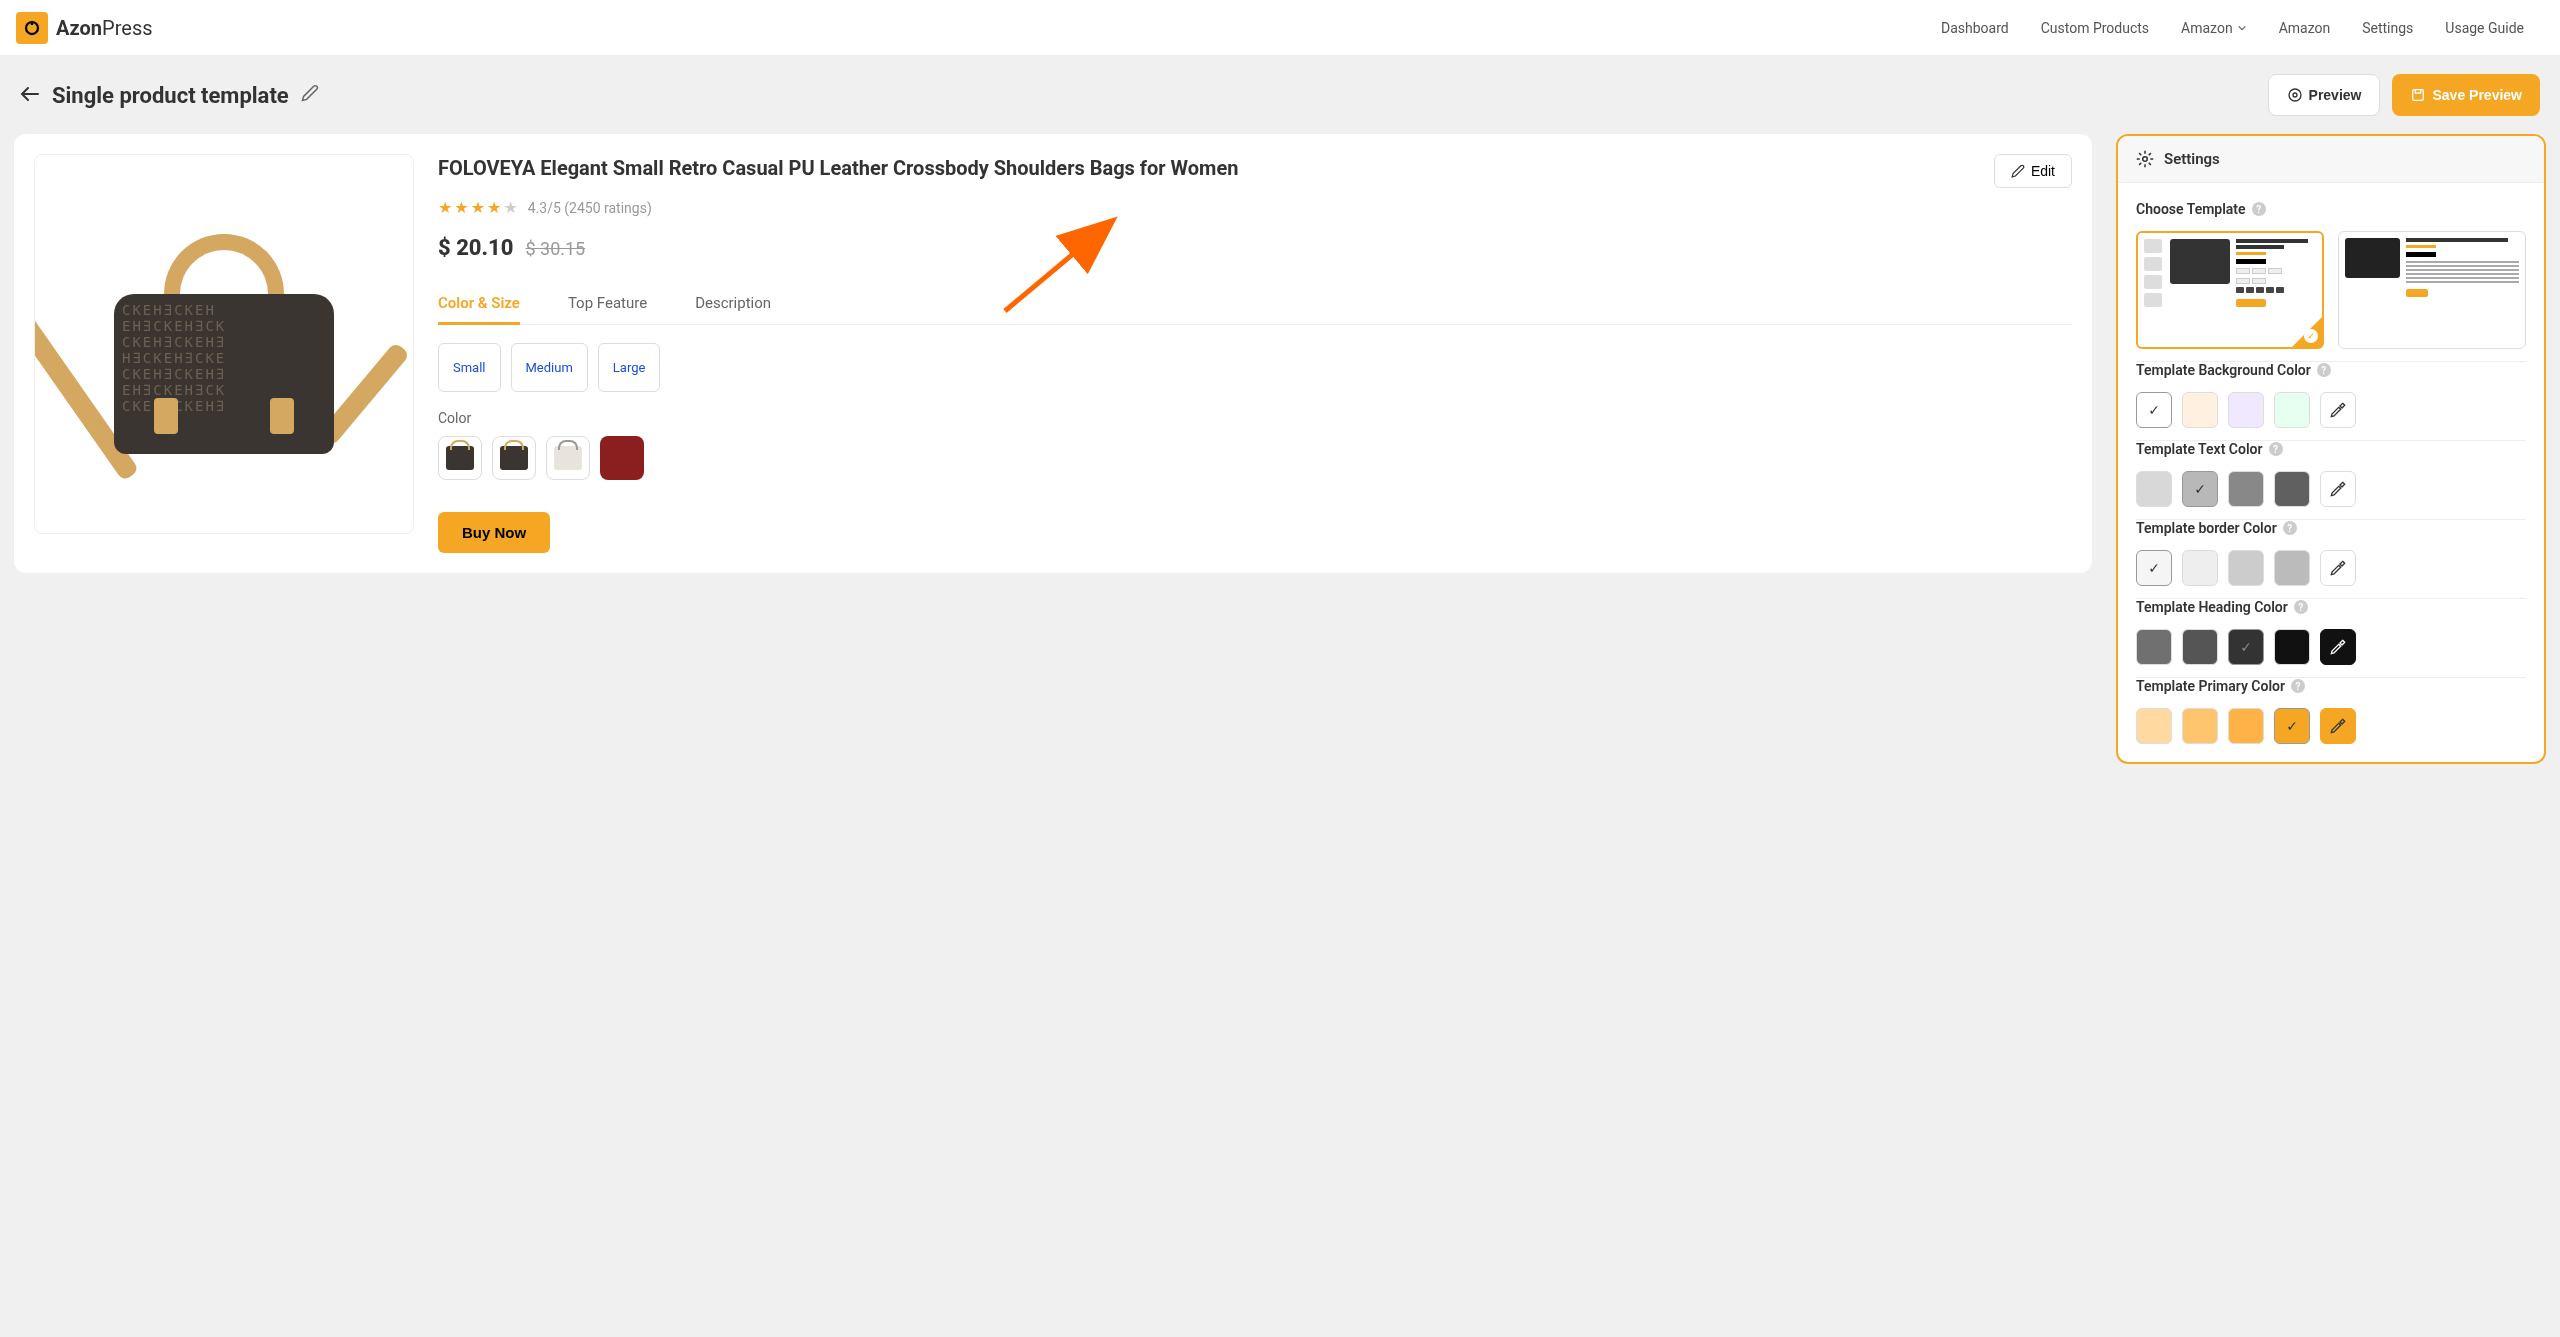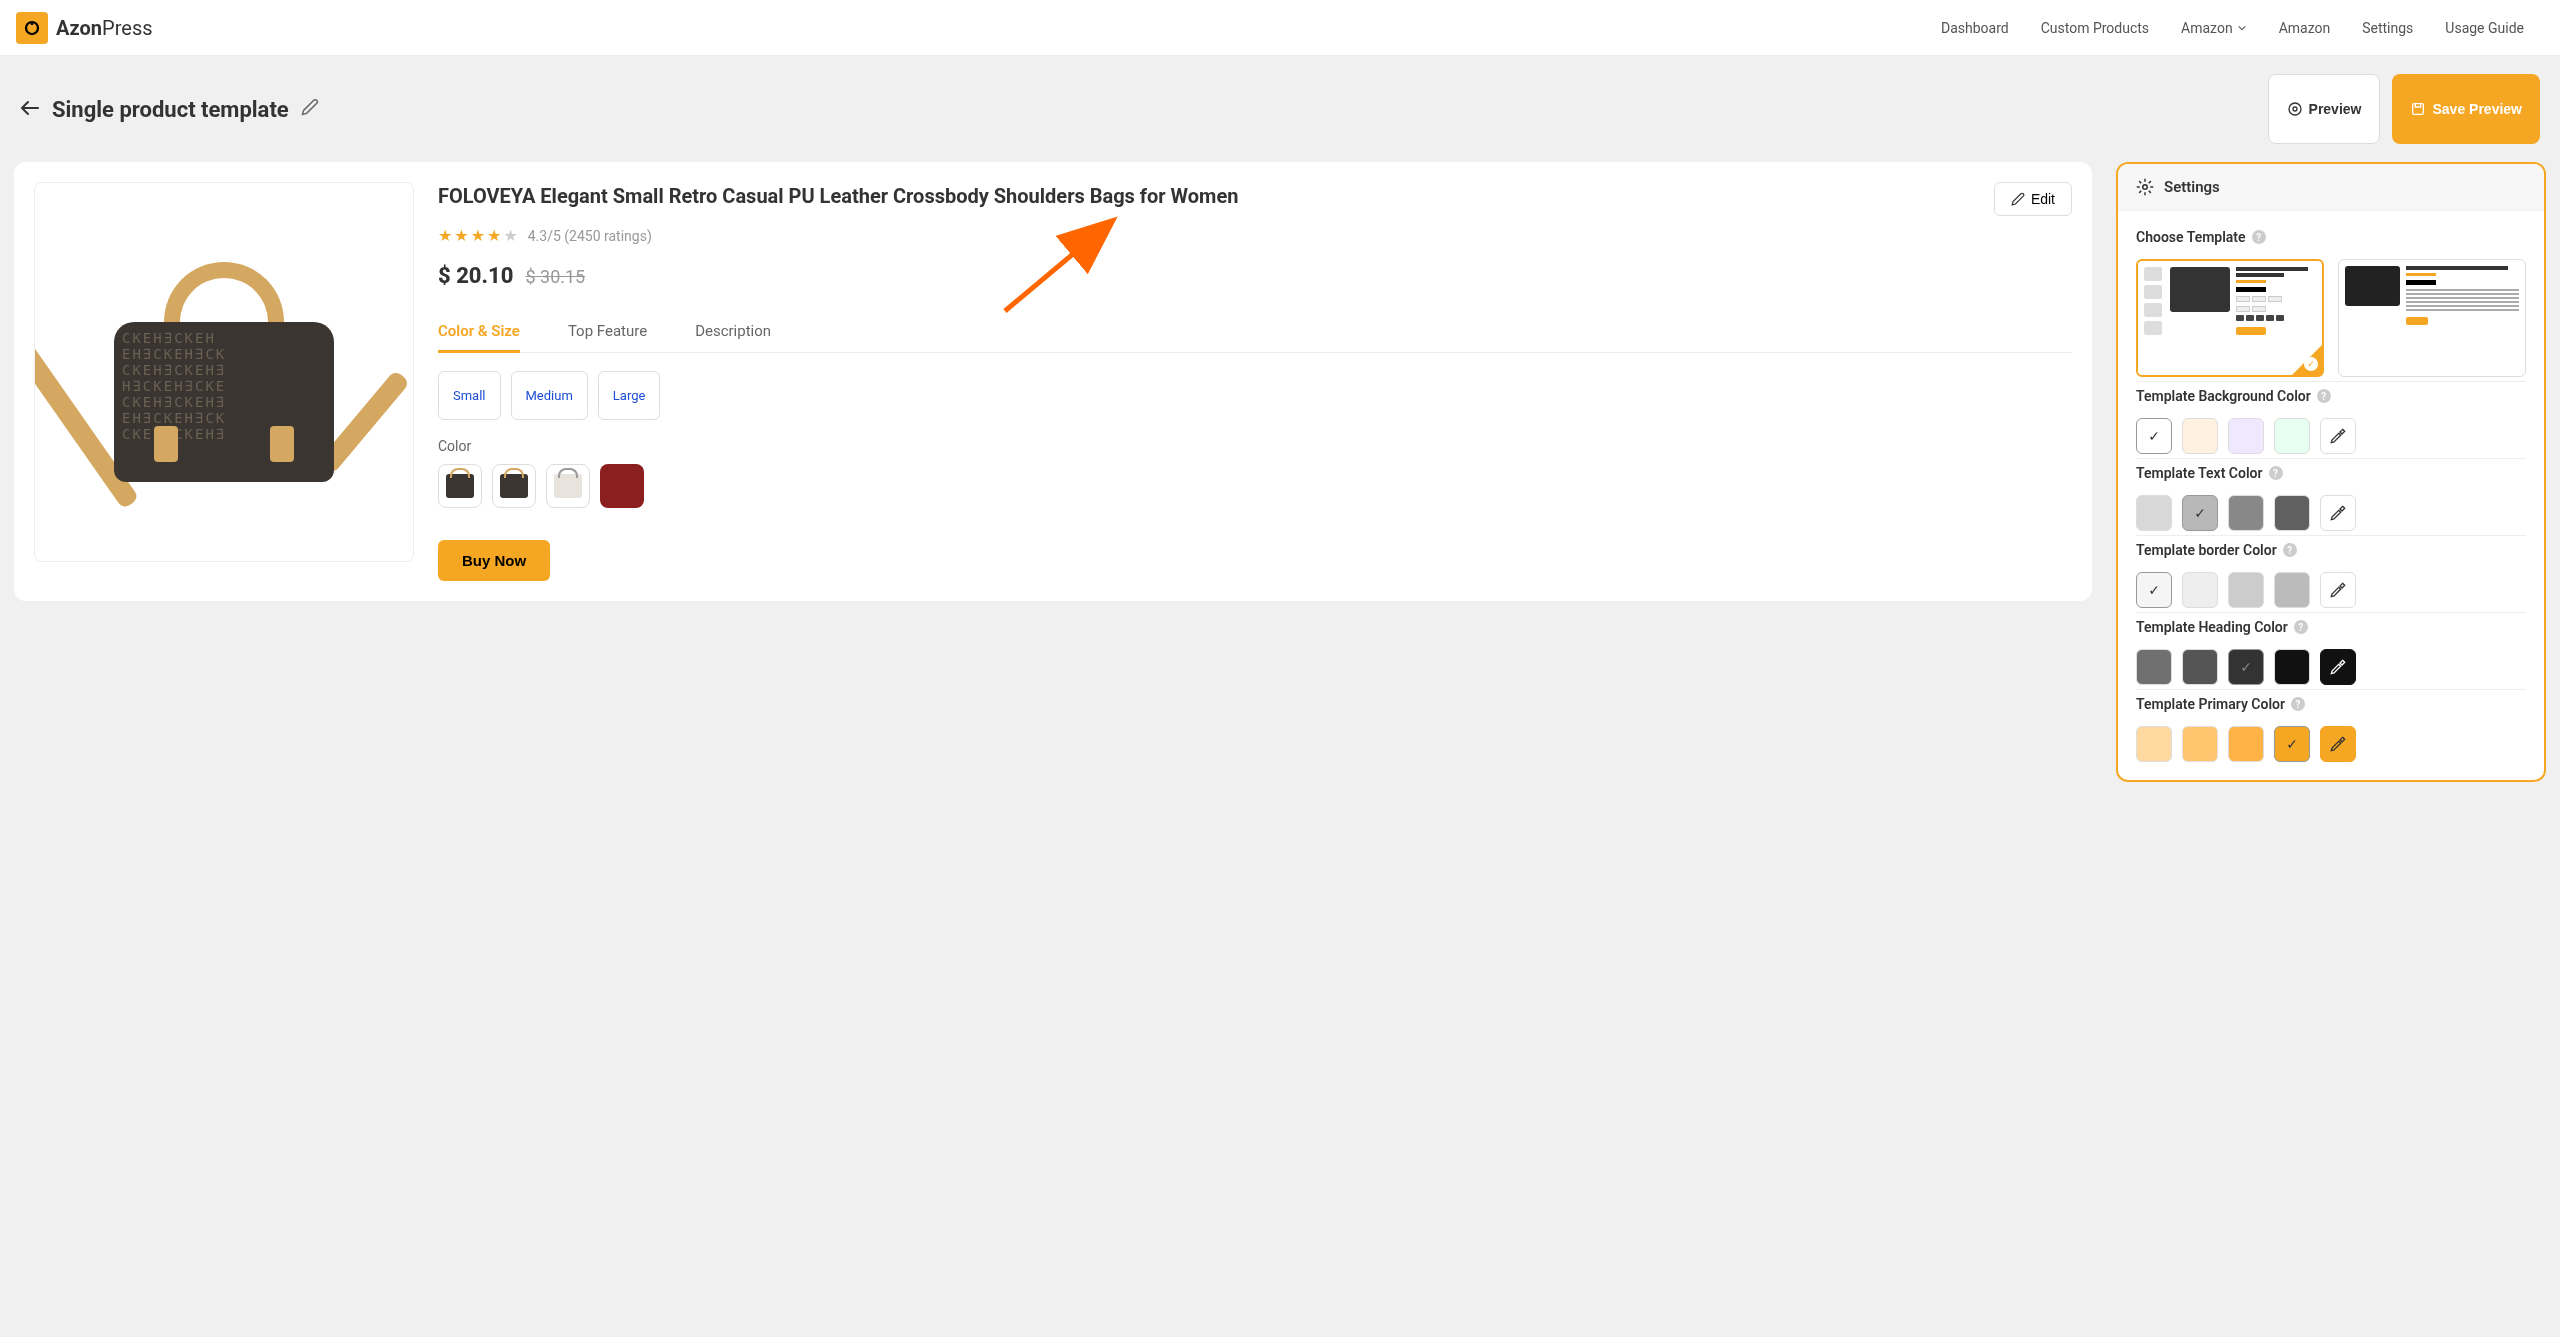--- a/index.html
+++ b/index.html
@@ -74,21 +74,21 @@
     }
     .edit-title-icon {
       cursor: pointer;
       color: #666;
     }
     .header-actions {
       display: flex;
       gap: 12px;
     }
     .btn {
-      padding: 26px 18px;
+      padding: 12px 18px;
       border-radius: 8px;
       font-size: 14px;
       font-weight: 600;
       cursor: pointer;
       display: flex;
       align-items: center;
       gap: 6px;
       border: none;
     }
     .btn-secondary {
@@ -339,21 +339,21 @@
       gap: 10px;
       padding: 14px 18px;
       background: #f7f7f7;
       border-bottom: 1px solid #eee;
     }
     .settings-title {
       font-size: 15px;
       font-weight: 600;
     }
     .settings-body { padding: 18px; }
-    .settings-section { padding-bottom: 4px; border-bottom: 1px solid #eee; margin-bottom: 6px; }
+    .settings-section { padding-bottom: 12px; border-bottom: 1px solid #eee; margin-bottom: 0; }
     .settings-section:last-child { border-bottom: none; margin-bottom: 0; padding-bottom: 0; }
     .settings-label {
       font-size: 14px;
       font-weight: 600;
       display: flex;
       align-items: center;
       gap: 6px;
       margin-bottom: 14px;
     }
     .info-icon {

